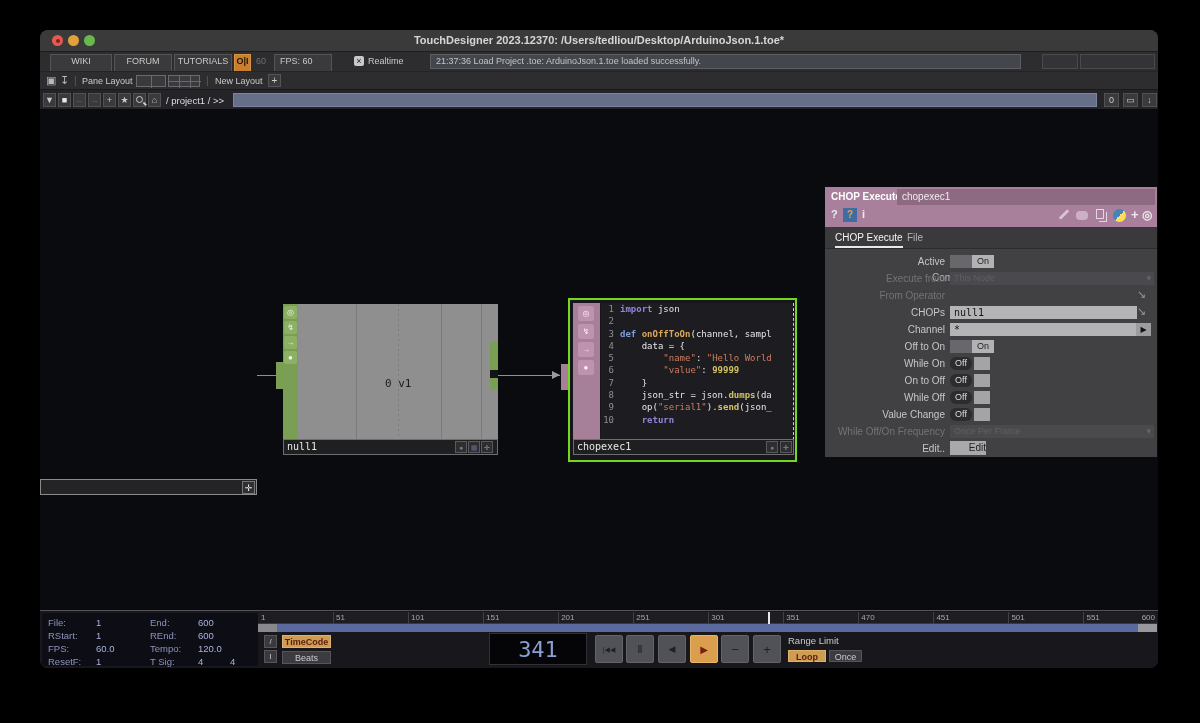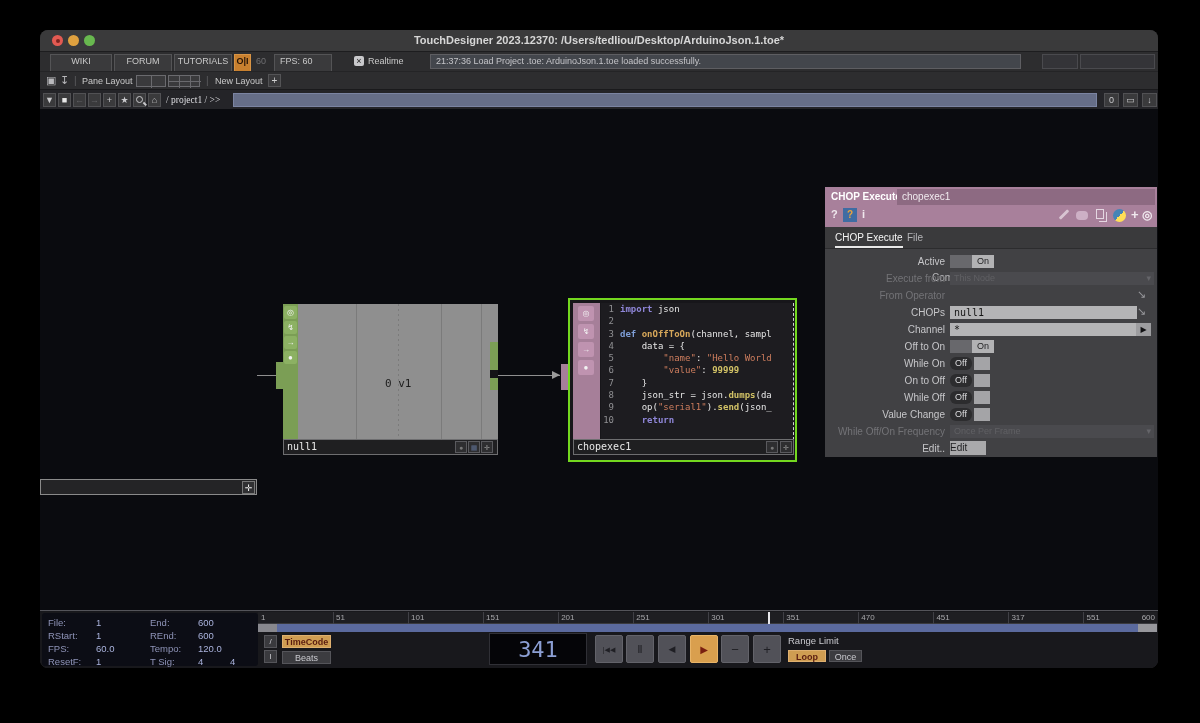--- a/index.html
+++ b/index.html
@@ -29,21 +29,21 @@
   .sep{top:3px;color:#5d5d60;font-size:10px;}
   .lgrid{top:3px;height:12px;border:1px solid #6a6a6e;background:#3a3a3c;}
   .lgrid i{position:absolute;background:#6a6a6e;}
   .plusbox{top:2px;width:13px;height:13px;background:#3a3a3c;border:1px solid #545456;color:#cfcfcf;
            font-size:10px;text-align:center;line-height:12px;}
   
   .navrow{left:0;top:59px;width:1118px;height:20px;background:#242428;border-top:1px solid #1a1a1c;}
   .nbox{top:3px;width:13px;height:14px;background:#3a3a3c;border:1px solid #515154;color:#c9c9cc;
         font-size:9px;text-align:center;line-height:13px;}
   .nbox.dimi{color:#616164;}
-  .pathtxt{top:5px;font-size:9.5px;color:#dedee2;white-space:nowrap;font-family:Liberation Serif, serif;}
+  .pathtxt{top:5px;font-size:9.5px;color:#dedee2;white-space:nowrap;}
   .pathbar{top:3px;height:14px;background:#666e88;border:1px solid #7b84a2;}
   .mag{top:6px;width:7px;height:7px;border:1.5px solid #c9c9cc;border-radius:50%;}
   .mag:after{content:"";position:absolute;left:6px;top:6px;width:4px;height:1.5px;background:#c9c9cc;transform:rotate(45deg);}
   
   .network{left:0;top:79px;width:1118px;height:501px;background:#0a0b0f;}
   
   .btnnode{left:0;top:162px;width:217px;height:208px;background:#3b3b3d;overflow:hidden;}
   .btnnode .big{position:absolute;left:-12px;top:62px;font-size:54px;color:#aeaeae;letter-spacing:0;}
   .btnstrip{left:0;top:370px;width:217px;height:16px;background:#242426;border:1px solid #8a8a8a;}
   .ministar{top:372px;width:13px;height:13px;background:#303032;border:1px solid #777;color:#e8e8e8;
@@ -103,21 +103,21 @@
   .tgbox{position:absolute;left:149px;top:2px;width:16px;height:13px;background:#a4a4a7;}
   .pfield{position:absolute;left:125px;top:2px;width:183px;height:13px;background:#b4b4b6;color:#151515;
           font-size:10px;line-height:13px;padding-left:4px;font-family:"DejaVu Sans Mono",monospace;}
   .pdrop{position:absolute;left:125px;top:2px;width:200px;height:13px;background:#4a4a4e;color:#606064;
          font-size:9px;line-height:13px;padding-left:4px;white-space:nowrap;overflow:hidden;}
   .pdrop:after{content:"▾";position:absolute;right:3px;color:#65656a;}
   .oparrow{position:absolute;left:312px;top:1px;color:#98989c;font-size:11px;}
   .playbtn{position:absolute;left:311px;top:2px;width:15px;height:13px;background:#9d9da0;color:#121214;
            font-size:8px;text-align:center;line-height:13px;}
   .editbtn{position:absolute;left:125px;top:1px;width:36px;height:14px;background:#a9a9ab;color:#1e1e20;
-           font-size:10px;text-align:left;line-height:14px;}
+           font-size:10px;text-align:right;line-height:14px;}
   
   .timeline{left:0;top:580px;width:1118px;height:58px;background:#18181c;border-top:1px solid #54545a;}
   .infopanel{left:2px;top:2px;width:216px;height:53px;background:#0c0d15;border-radius:3px;}
   .irow{position:absolute;left:0;width:216px;height:13px;font-size:9.5px;}
   .il{position:absolute;color:#8f94b8;} .iv{position:absolute;color:#aab3dd;}
   .ruler{left:218px;top:1px;width:899px;height:12px;background:#1e1e22;border-bottom:1px solid #3a3a3e;}
   .tick{position:absolute;top:1px;font-size:8px;color:#a8a8ac;}
   .tickline{position:absolute;top:0;width:1px;height:12px;background:#404046;}
   .playhead{position:absolute;top:0;width:2px;height:12px;background:#e8e8ec;}
   .bluebar{left:218px;top:13px;width:899px;height:8px;background:#5b6a9e;}
@@ -379,21 +379,21 @@
           <span class="tick" style="left: calc(41.74% + 3px);">251</span>
           <div class="tickline" style="left: 50.08%;"></div>
           <span class="tick" style="left: calc(50.08% + 3px);">301</span>
           <div class="tickline" style="left: 58.43%;"></div>
           <span class="tick" style="left: calc(58.43% + 3px);">351</span>
           <div class="tickline" style="left: 66.78%;"></div>
           <span class="tick" style="left: calc(66.78% + 3px);">470</span>
           <div class="tickline" style="left: 75.13%;"></div>
           <span class="tick" style="left: calc(75.13% + 3px);">451</span>
           <div class="tickline" style="left: 83.47%;"></div>
-          <span class="tick" style="left: calc(83.47% + 3px);">317</span>
+          <span class="tick" style="left: calc(83.47% + 3px);">501</span>
           <div class="tickline" style="left: 91.82%;"></div>
           <span class="tick" style="left: calc(91.82% + 3px);">551</span>
           <span class="tick" style="right: 2px;">600</span>
           <div class="playhead" style="left: 56.76%;"></div>
         </div>
     <div class="a bluebar">
       <div class="bbhandle" style="left:0;width:19px;"></div>
       <div class="bbhandle" style="right:0;width:19px;background:#97979c;"></div>
     </div>
     <div class="a tbtn" style="left:224px;top:24px;">/</div>

